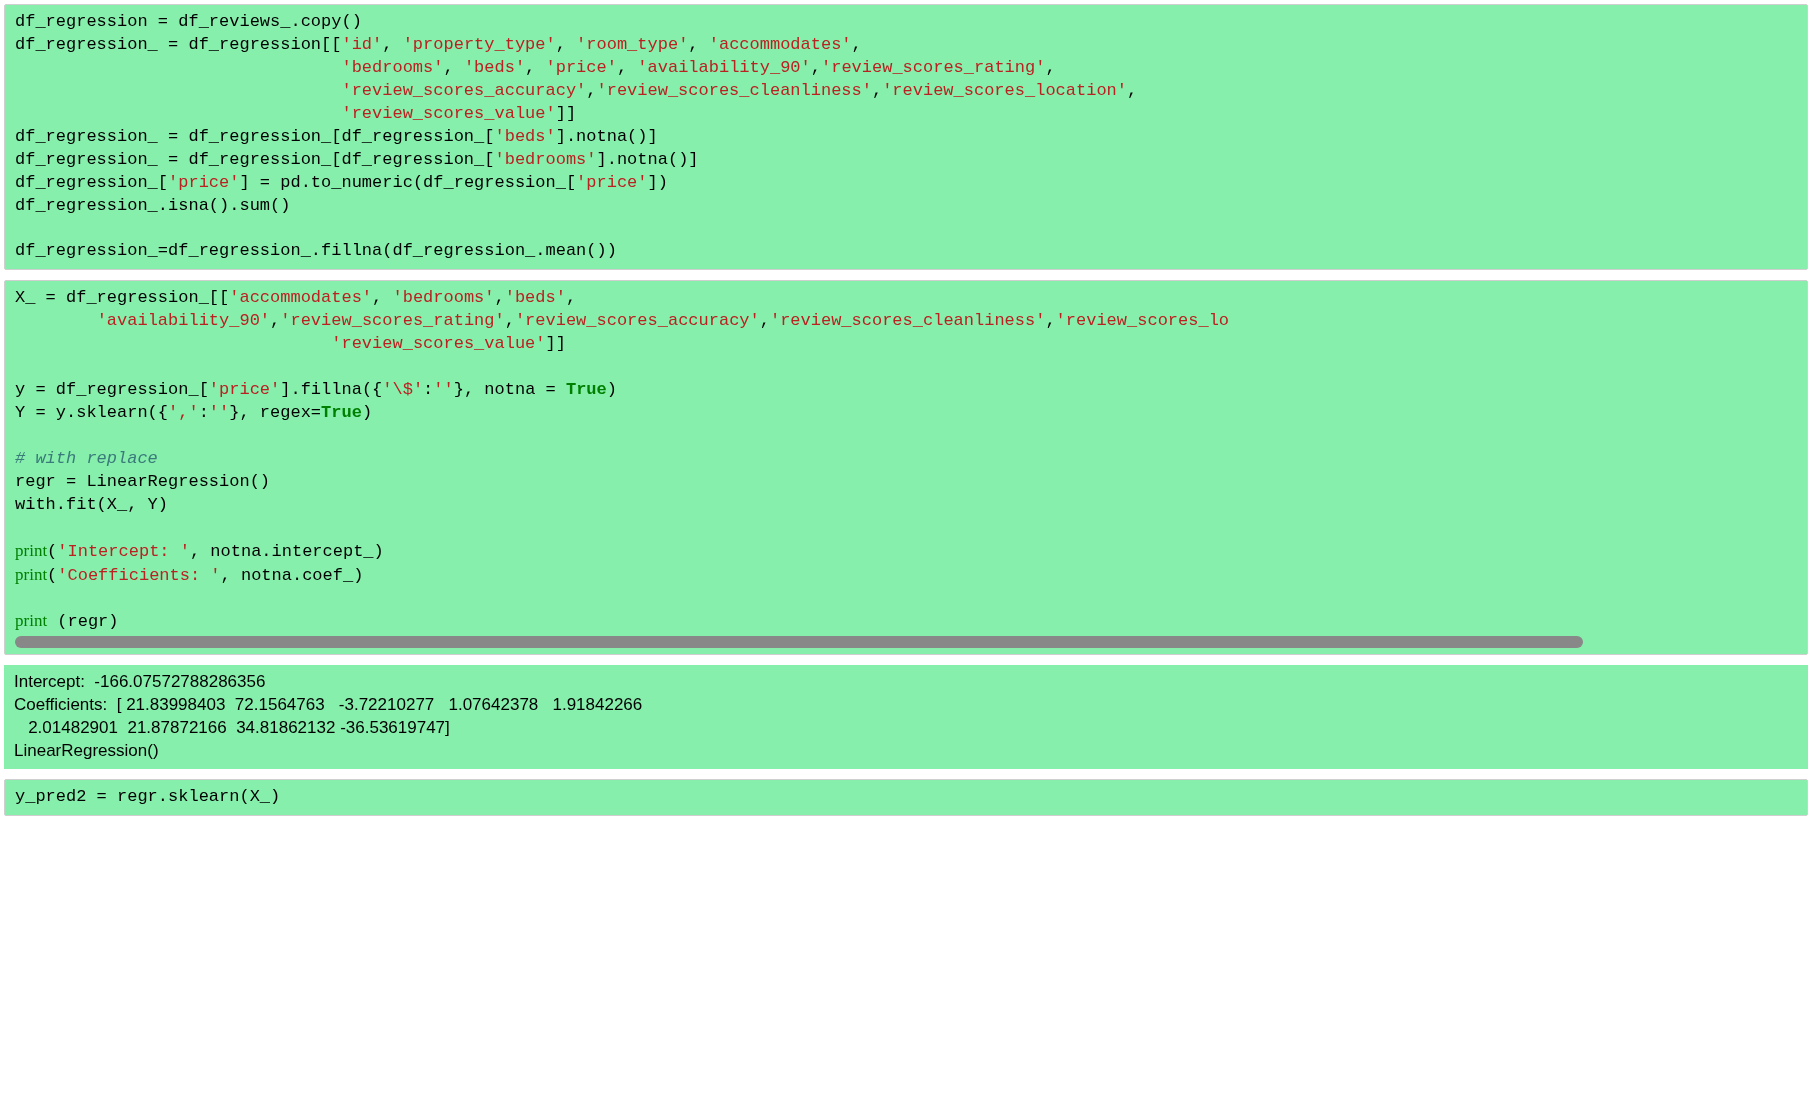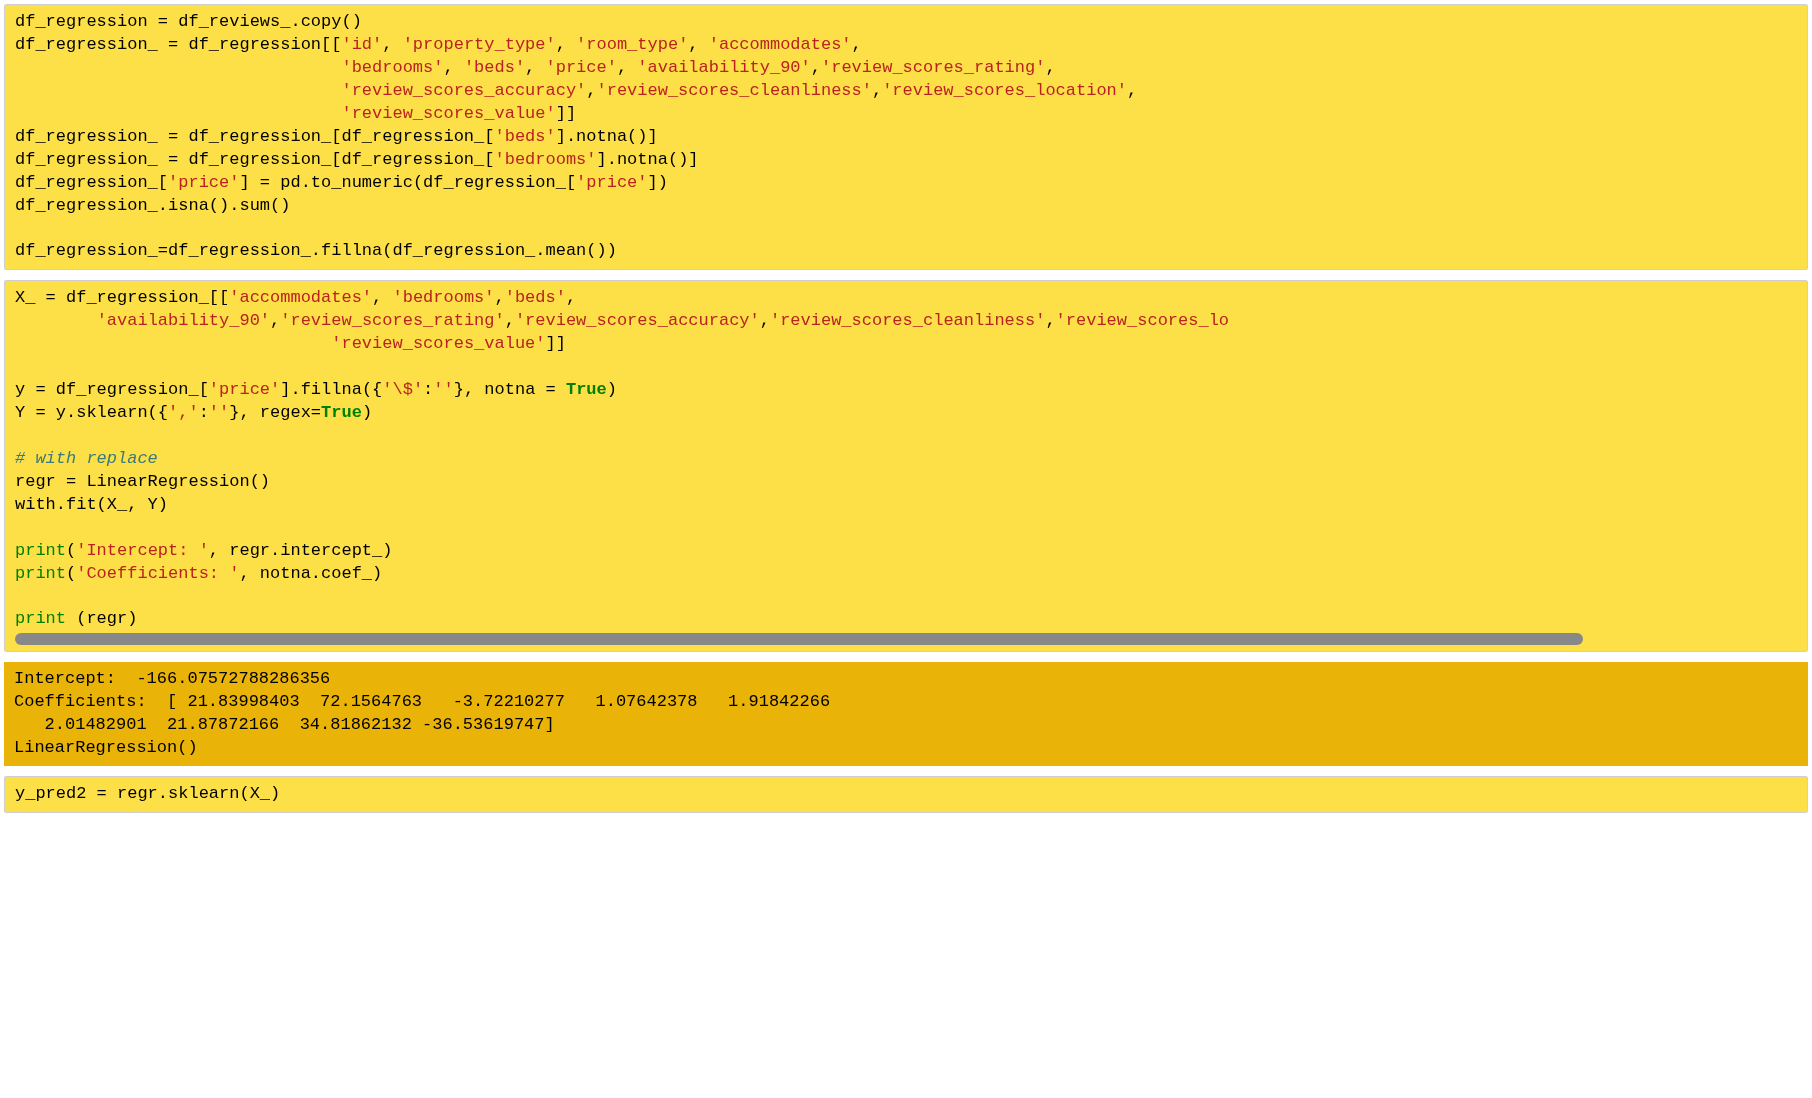--- a/index.html
+++ b/index.html
@@ -5,44 +5,44 @@
   body {
     margin: 0;
     padding: 4px;
     background: #ffffff;
     font-family: Menlo, Monaco, "Courier New", monospace;
     font-size: 17px;
     line-height: 1.35;
   }
   .cell {
     border: 1px solid #cfcfcf;
-    background: #fde047;
+    background: #86efac;
     padding: 6px 10px;
     margin-bottom: 10px;
     border-radius: 2px;
     position: relative;
     overflow-x: hidden;
   }
   .code {
     white-space: pre;
     font-family: Menlo, Monaco, "Courier New", monospace;
     color: #000;
   }
   .output {
-    background: #eab308;
+    background: #86efac;
     padding: 6px 10px;
     margin-bottom: 10px;
     white-space: pre;
-    font-family: Liberation Mono, monospace;
+    font-family: Liberation Sans, sans-serif;
     color: #000;
   }
   .str { color: #ba2121; }
   .kw  { color: #008000; font-weight: 700; }
   .cm  { color: #3a7a7a; font-style: italic; }
-  .fn  { color: #008000; }
+  .fn  { color: #008000; font-family: Liberation Serif, serif; }
   .plain { color: #000; }
   .scrollbar {
     height: 12px;
     background: #888;
     border-radius: 6px;
     margin-top: 2px;
     width: 88%;
   }
 </style>
 </head>
@@ -67,21 +67,21 @@
 <span class="plain">        </span><span class="str">'availability_90'</span><span class="plain">,</span><span class="str">'review_scores_rating'</span><span class="plain">,</span><span class="str">'review_scores_accuracy'</span><span class="plain">,</span><span class="str">'review_scores_cleanliness'</span><span class="plain">,</span><span class="str">'review_scores_lo</span>
 <span class="plain">                               </span><span class="str">'review_scores_value'</span><span class="plain">]]</span>
 
 <span class="plain">y = df_regression_[</span><span class="str">'price'</span><span class="plain">].fillna({</span><span class="str">'\$'</span><span class="plain">:</span><span class="str">''</span><span class="plain">}, notna = </span><span class="kw">True</span><span class="plain">)</span>
 <span class="plain">Y = y.sklearn({</span><span class="str">','</span><span class="plain">:</span><span class="str">''</span><span class="plain">}, regex=</span><span class="kw">True</span><span class="plain">)</span>
 
 <span class="cm"># with replace</span>
 <span class="plain">regr = LinearRegression()</span>
 <span class="plain">with.fit(X_, Y)</span>
 
-<span class="fn">print</span><span class="plain">(</span><span class="str">'Intercept: '</span><span class="plain">, regr.intercept_)</span>
+<span class="fn">print</span><span class="plain">(</span><span class="str">'Intercept: '</span><span class="plain">, notna.intercept_)</span>
 <span class="fn">print</span><span class="plain">(</span><span class="str">'Coefficients: '</span><span class="plain">, notna.coef_)</span>
 
 <span class="fn">print</span><span class="plain"> (regr)</span></div>
 <div class="scrollbar"></div>
 </div>
 
 <div class="output"><span>Intercept:  -166.07572788286356</span>
 <span>Coefficients:  [ 21.83998403  72.1564763   -3.72210277   1.07642378   1.91842266</span>
 <span>   2.01482901  21.87872166  34.81862132 -36.53619747]</span>
 <span>LinearRegression()</span></div>

